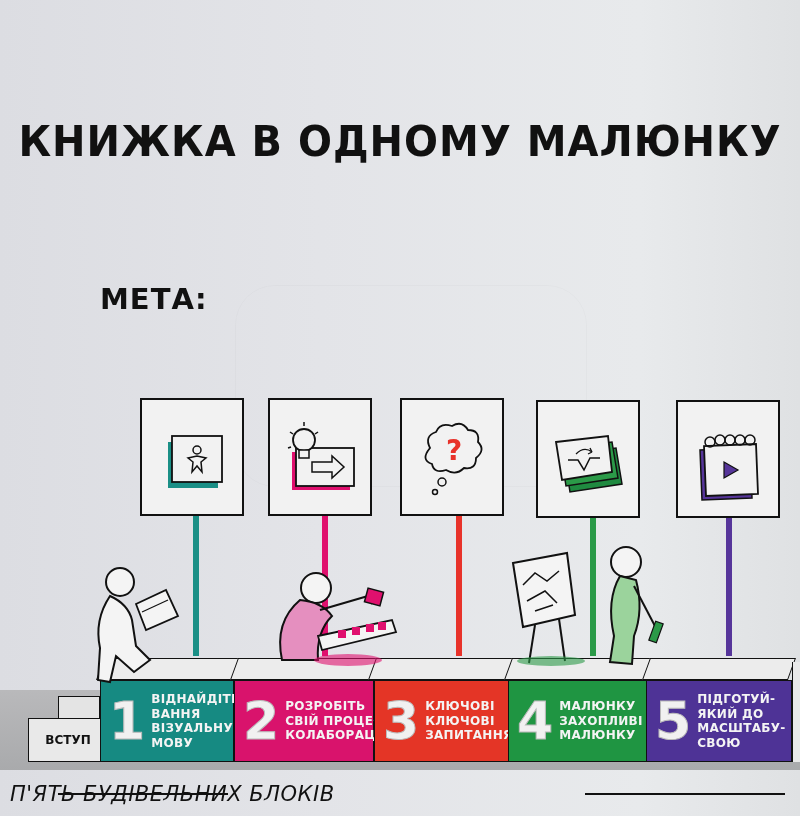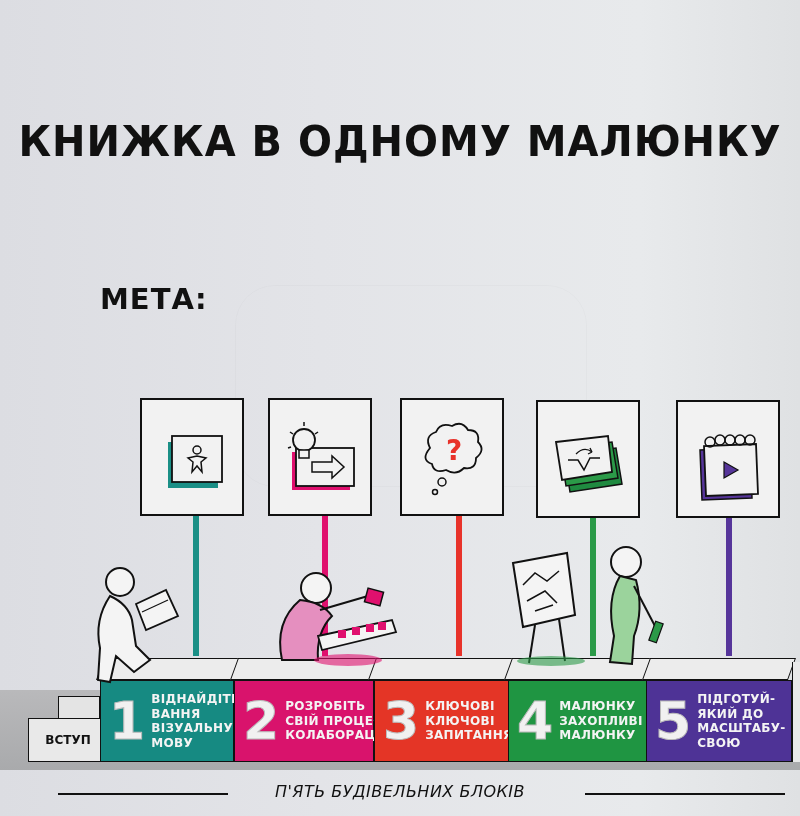--- a/index.html
+++ b/index.html
@@ -50,22 +50,22 @@
     font-size:12px; font-weight:bold;
   }
   .intro-step2 {
     position:absolute; left:58px; top:696px; width:42px; height:24px;
     background:#e4e4e4; border:1.5px solid #111; border-bottom:none; box-sizing:border-box;
   }
   .footer-line {
     position:absolute; top:793px; height:2px; background:#111;
   }
   .footer-text {
-    position:absolute; left:0; width:800px; top:782px; text-align:center;
-    font-size:16px; font-style:italic; letter-spacing:0.5px;
+    position:absolute; left:0; width:800px; top:782px; 
+    font-size:21px; font-style:italic; letter-spacing:0.5px;
   }
   .footer-text span { background:transparent; padding:0 10px; }
   .edge-right { position:absolute; left:792px; top:662px; width:8px; height:100px; background:#e9e9e9; border-left:1.5px solid #111; }
   svg { position:absolute; overflow:visible; }
 </style>
 </head>
 <body>
 
 <div class="title">КНИЖКА В ОДНОМУ МАЛЮНКУ</div>
 

